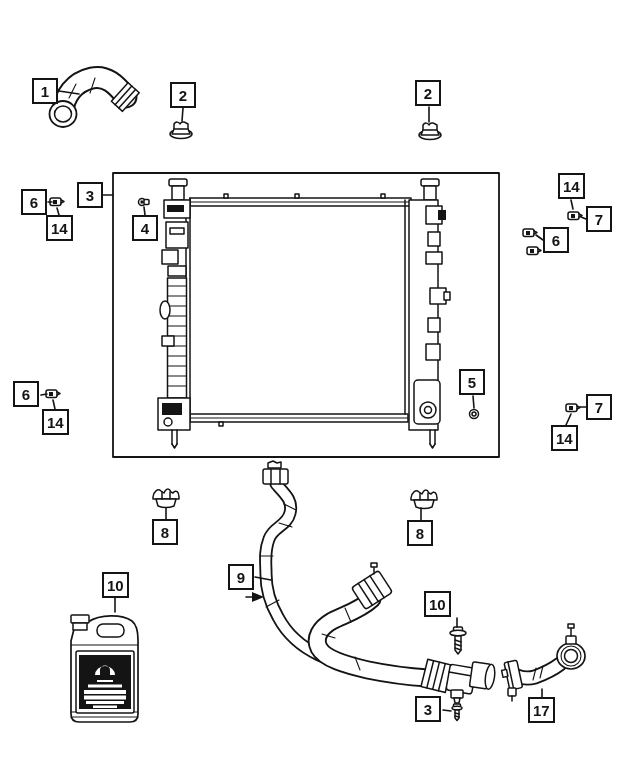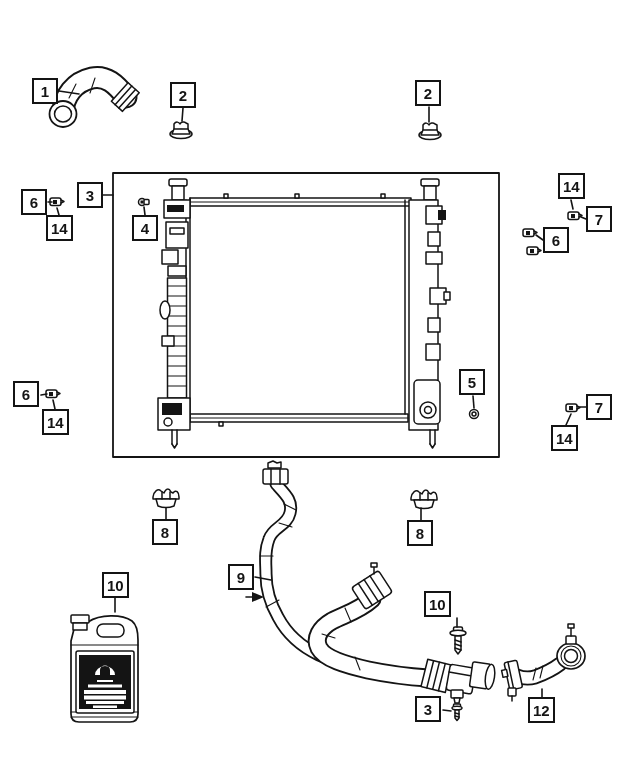--- a/index.html
+++ b/index.html
@@ -329,15 +329,15 @@
 <div class="callout" style="left:42px;top:409px">14</div>
 <div class="callout" style="left:459px;top:369px">5</div>
 <div class="callout" style="left:586px;top:394px">7</div>
 <div class="callout" style="left:551px;top:425px">14</div>
 <div class="callout" style="left:152px;top:519px">8</div>
 <div class="callout" style="left:407px;top:520px">8</div>
 <div class="callout" style="left:228px;top:564px">9</div>
 <div class="callout" style="left:102px;top:572px">10</div>
 <div class="callout" style="left:424px;top:591px">10</div>
 <div class="callout" style="left:415px;top:696px">3</div>
-<div class="callout" style="left:528px;top:697px">12</div>
+<div class="callout" style="left:528px;top:697px">17</div>
 
 </div>
 
 </body></html>

